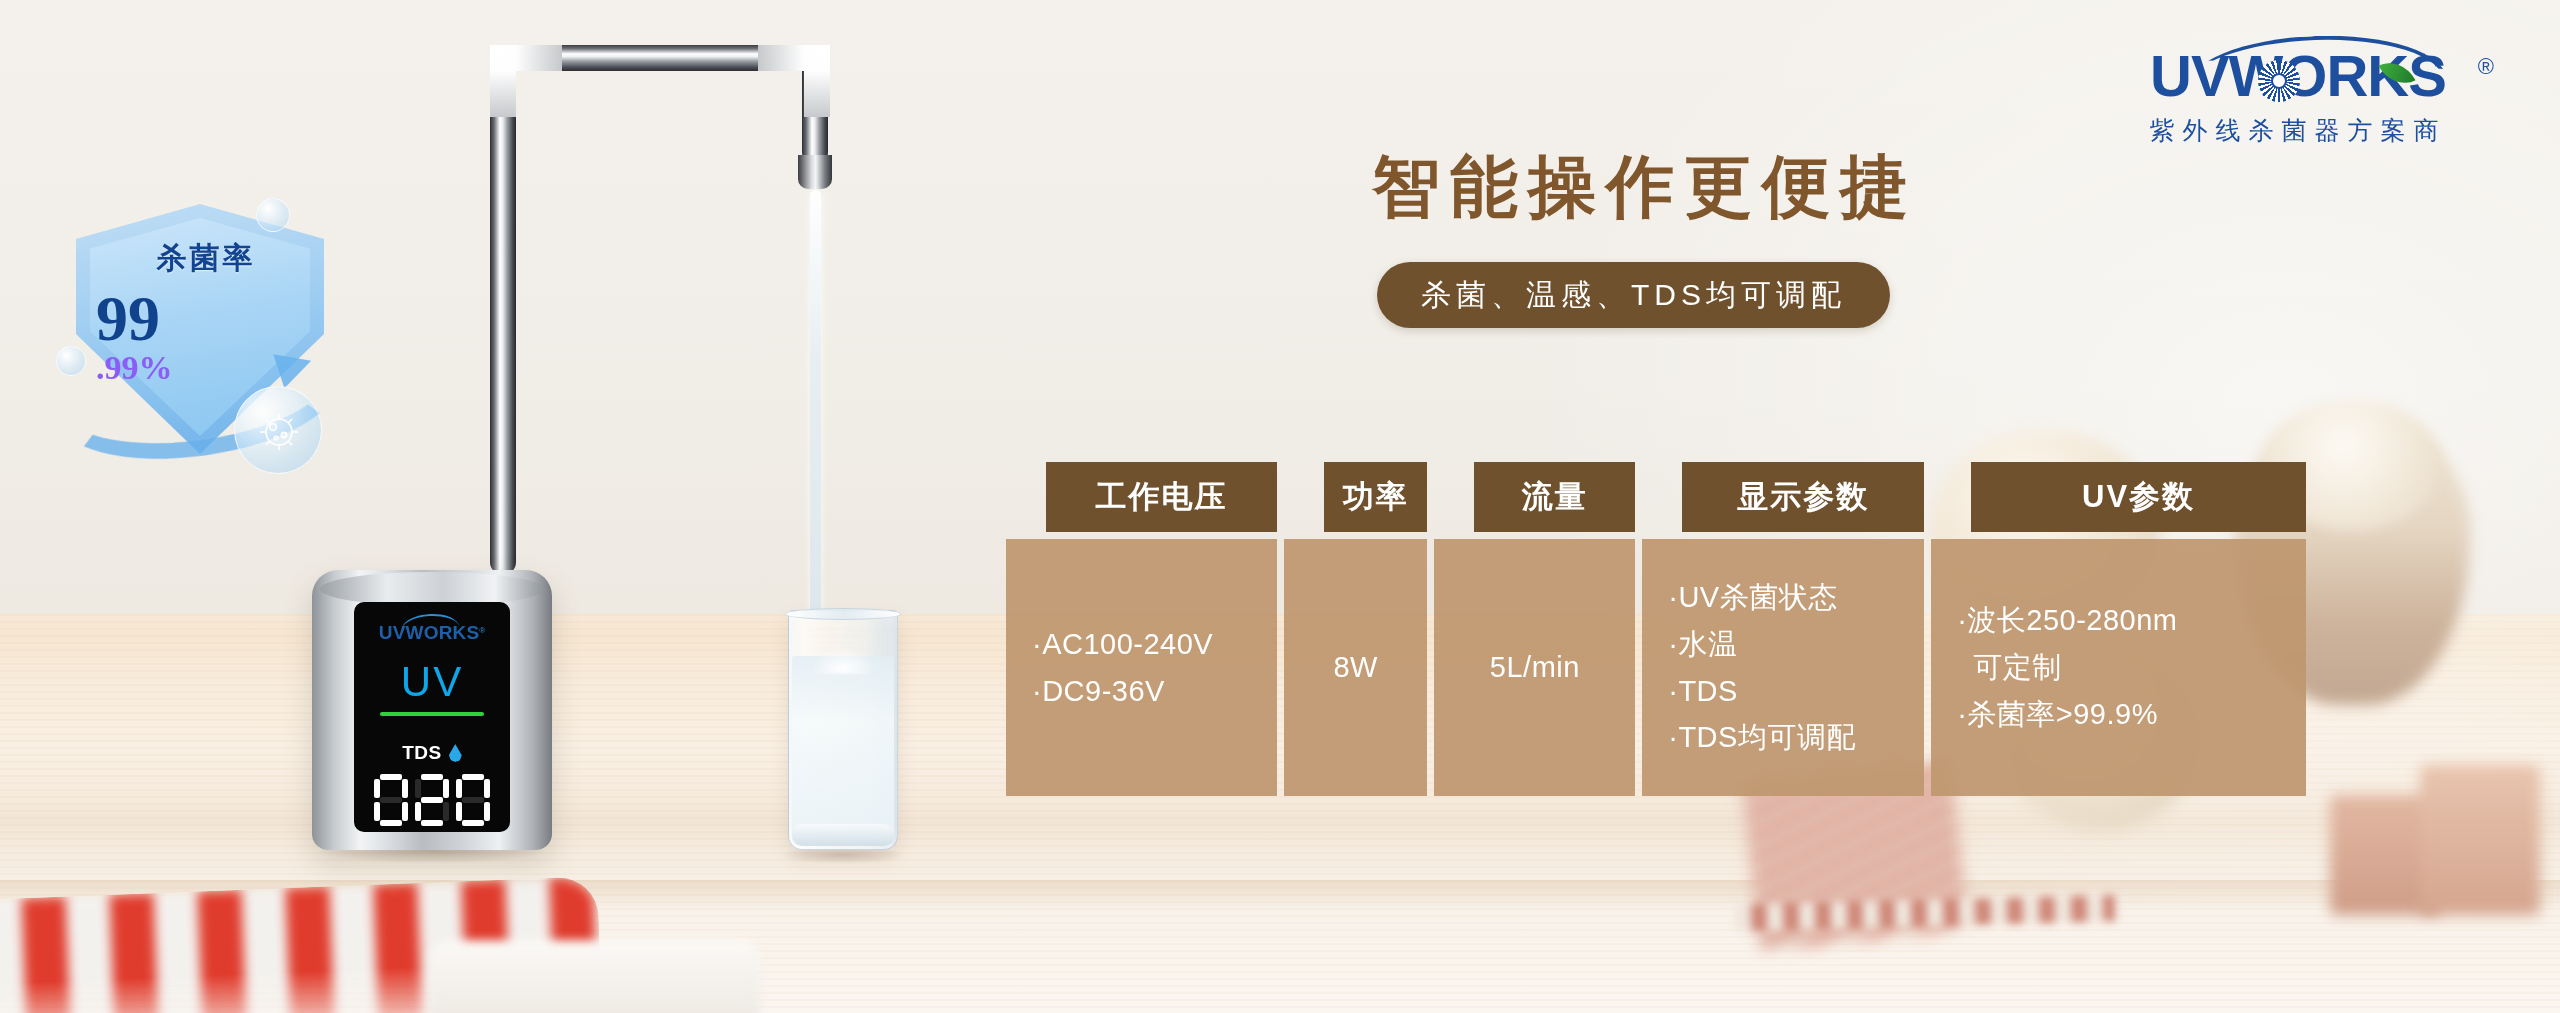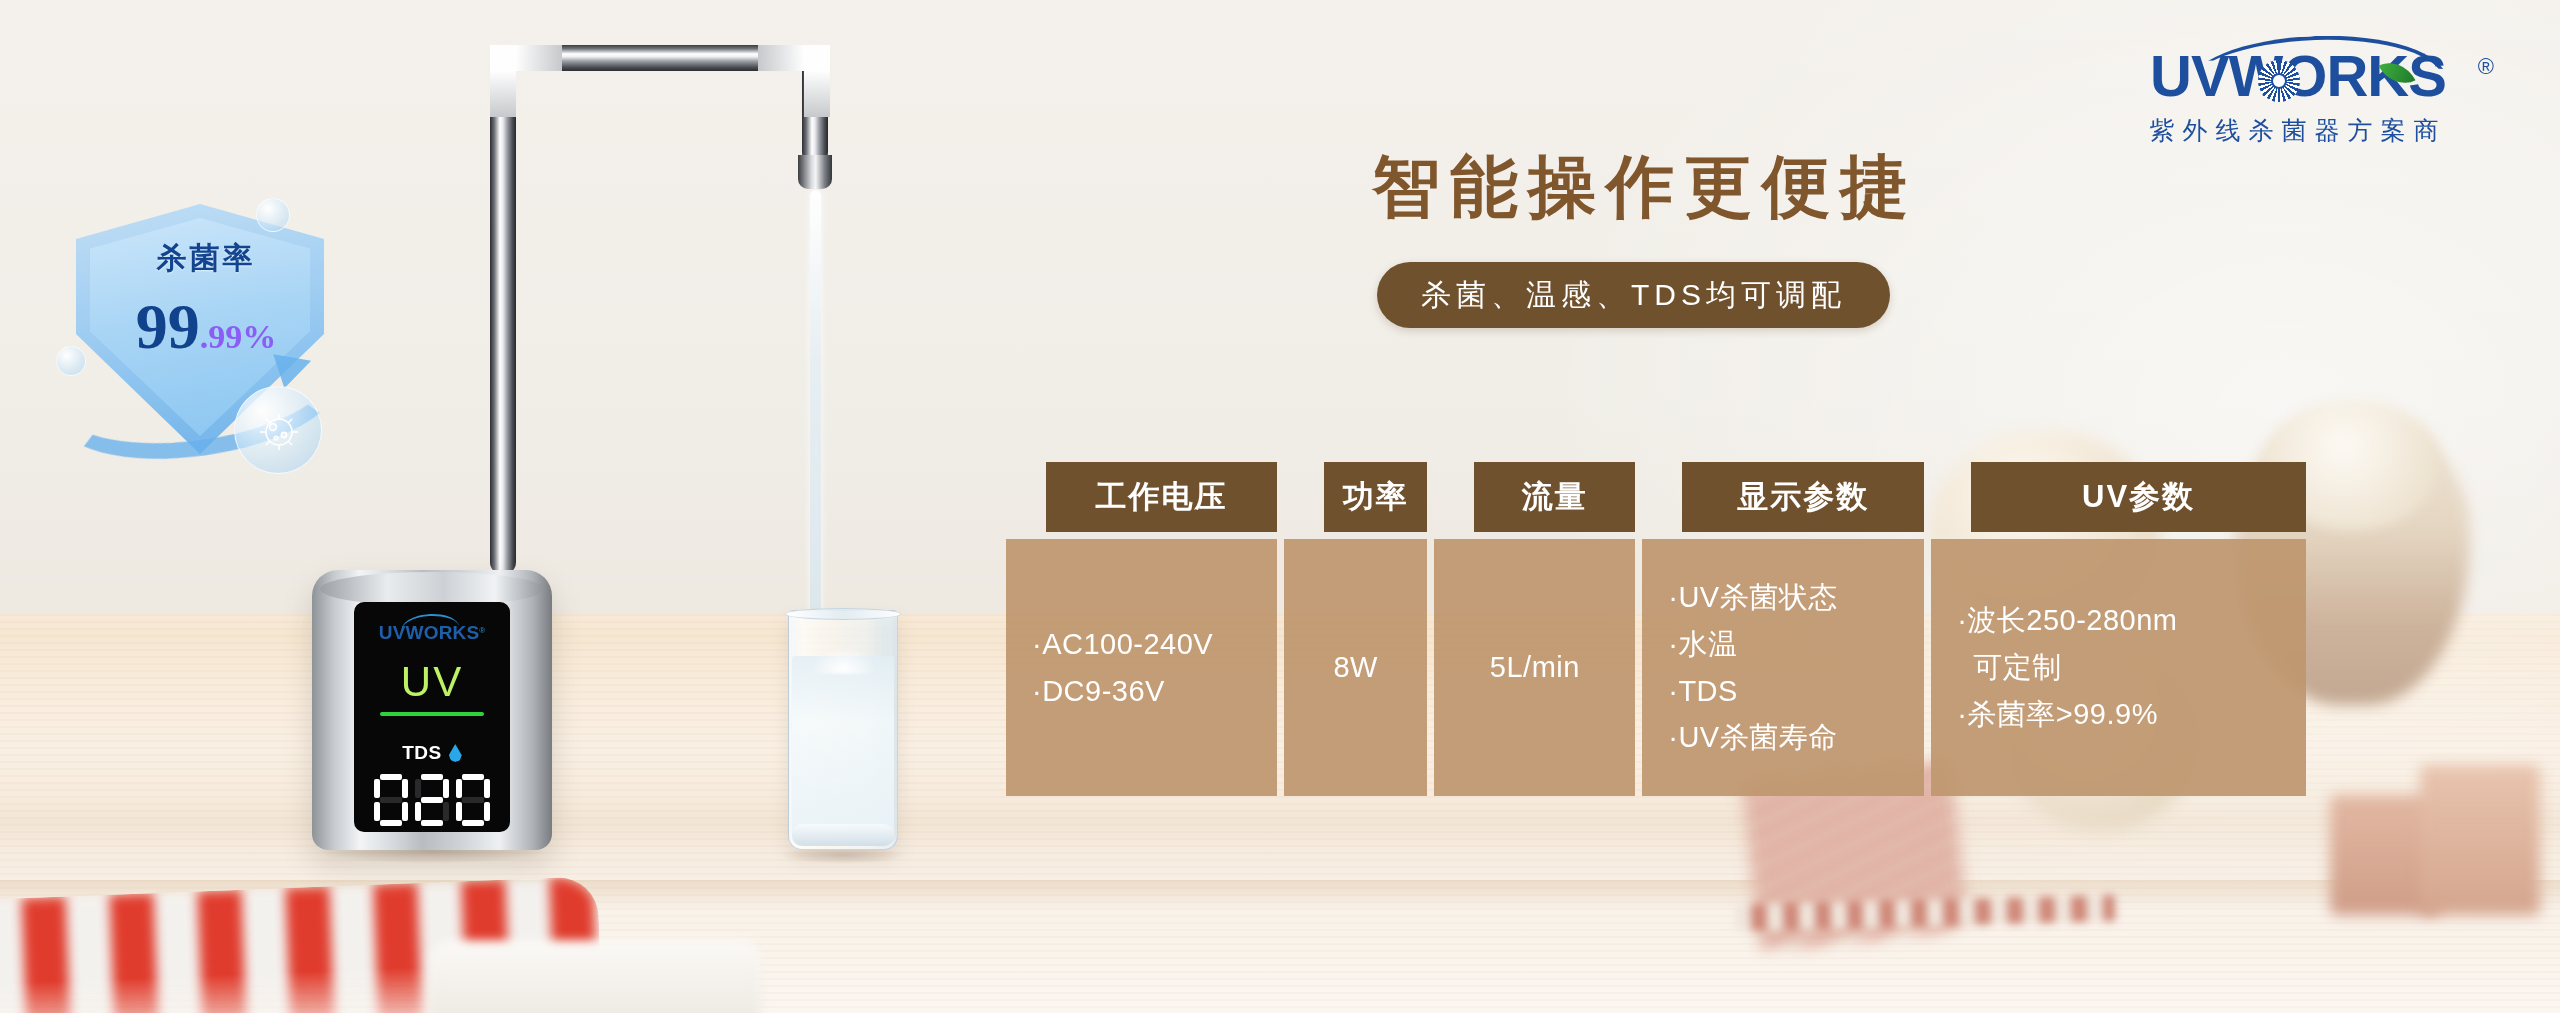--- a/index.html
+++ b/index.html
@@ -144,21 +144,21 @@
     font-size:19px; font-weight:700; letter-spacing:.2px; color:#1e5fa8;
     font-family:"Liberation Sans",sans-serif;
   }
   .scr-logo-arc{
     position:absolute; left:22px; top:-8px; width:58px; height:15px;
     border-top:2.4px solid #2a8fd4; border-radius:50%/100% 100% 0 0;
     transform:rotate(-3deg);
   }
   .scr-logo-r{ font-size:8px; vertical-align:super; color:#2a8fd4; }
   .scr-uv{
-    margin-top:14px; font-size:42px; font-weight:400; color:#bef264; letter-spacing:2px;
+    margin-top:14px; font-size:42px; font-weight:400; color:#0ea5e9; letter-spacing:2px;
     font-family:"Liberation Sans",sans-serif;
   }
   .scr-bar{ margin-top:6px; width:104px; height:4px; background:#2fd23a; border-radius:2px; }
   .scr-tds-row{ margin-top:26px; display:flex; align-items:center; gap:7px; }
   .scr-tds{ font-size:19px; font-weight:700; color:#fff; letter-spacing:.5px; }
   .drop-icon{ width:13px; height:18px; position:relative; }
   .drop-icon:before{
     content:""; position:absolute; left:0; top:0; width:13px; height:18px;
     background:#2aa7e8; border-radius:50% 50% 50% 50%/60% 60% 40% 40%;
     clip-path:polygon(50% 0%,100% 62%,85% 92%,50% 100%,15% 92%,0% 62%);
@@ -228,21 +228,21 @@
   }
   .shield-text{
     position:absolute; left:48px; top:52px; width:220px; text-align:center;
     color:#12448f;
   }
   .shield-title{
     font-size:30px; font-weight:700; letter-spacing:3px;
     font-family:"Liberation Serif","DejaVu Serif",serif;
     text-shadow:0 1px 2px rgba(255,255,255,.6);
   }
-  .shield-rate{ margin-top:16px; line-height:1; display:flex; align-items:baseline; justify-content:center; }
+  .shield-rate{ margin-top:8px; line-height:1; display:flex; align-items:baseline; justify-content:center;flex-direction:column; }
   .shield-rate-main{
     font-size:64px; font-weight:700; color:#11428c;
     font-family:"Liberation Serif","DejaVu Serif",serif;
   }
   .shield-rate-dec{
     font-size:34px; font-weight:700; color:#8b5cf6;
     font-family:"Liberation Serif","DejaVu Serif",serif;
   }
   .swoosh{
     position:absolute; left:4px; top:150px; width:290px; height:120px;
@@ -515,21 +515,21 @@
         <div class="ln">5L/min</div>
       </div>
     </div>
 
     <div class="spec-col c3">
       <div class="spec-head">显示参数</div>
       <div class="spec-body left">
         <div class="ln">·UV杀菌状态</div>
         <div class="ln">·水温</div>
         <div class="ln">·TDS</div>
-        <div class="ln">·UV杀菌寿命</div>
+        <div class="ln">·TDS均可调配</div>
       </div>
     </div>
 
     <div class="spec-col c4">
       <div class="spec-head">UV参数</div>
       <div class="spec-body left">
         <div class="ln">·波长250-280nm</div>
         <div class="ln indent">可定制</div>
         <div class="ln">·杀菌率&gt;99.9%</div>
       </div>

